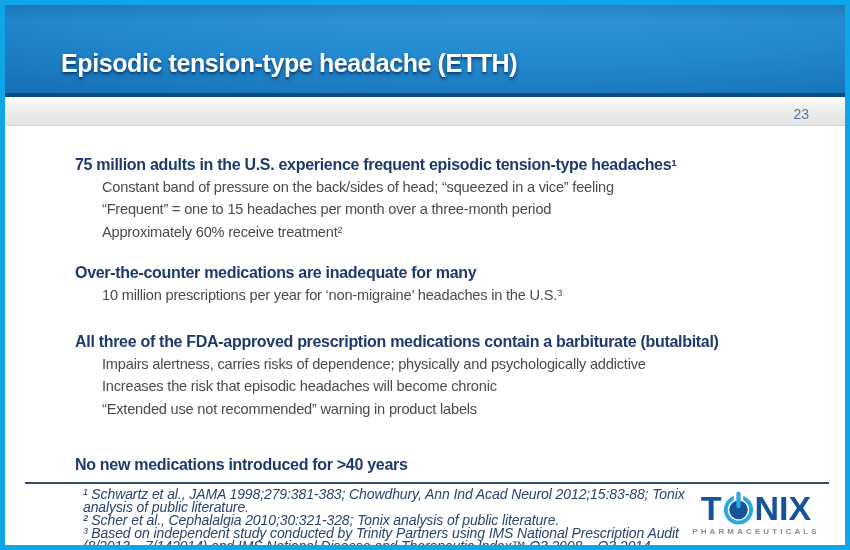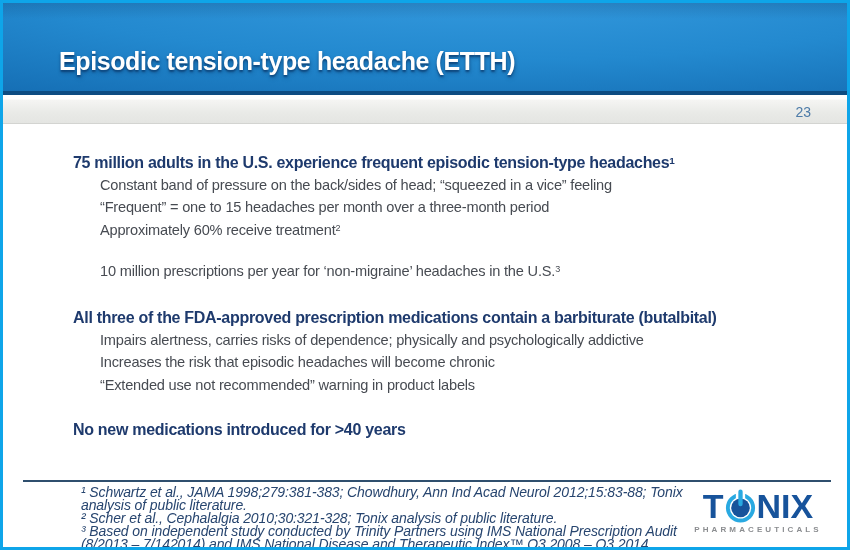--- a/index.html
+++ b/index.html
@@ -1,20 +1,20 @@
 <!DOCTYPE html>
 <html><head>
 <meta charset="utf-8">
 <style>
   * { margin:0; padding:0; box-sizing:border-box; }
   html,body { background:#ffffff; }
   .slide {
     position:relative; width:850px; height:550px; background:#ffffff;
     font-family:"Liberation Sans", sans-serif; overflow:hidden;
-    border:3px solid #0ea5e9;
+    border:5px solid #0ea5e9;
   }
   
   .header {
     position:absolute; top:0; left:0; right:0; height:92px;
     background:
       linear-gradient(to bottom, rgba(5,40,80,0.18) 0%, rgba(5,40,80,0) 18%),
       radial-gradient(130% 190% at 58% -15%, #359ade 0%, #2389cf 42%, #1670b6 74%, #0d5a9e 100%);
     border-bottom:4px solid #0d4c82;
   }
   .slide-title {
@@ -34,21 +34,21 @@
     font-size:14px; color:#4d7ba8;
   }
   
   .content {
     position:absolute; left:70px; top:150px; width:730px;
     letter-spacing:-0.2px;
   }
   .section { margin:0; }
   .sec-1 { margin-bottom:19px; }
   .sec-2 { margin-bottom:25px; }
-  .sec-3 { margin-bottom:23px; }
+  .sec-3 { margin-bottom:34px; }
   .section-heading {
     font-size:16px; font-weight:bold; color:#1e3a6d;
     line-height:20px; white-space:nowrap; letter-spacing:-0.3px;
   }
   .section-lines { padding-left:27px; }
   .section-line {
     font-size:14.6px; color:#474b52; line-height:20.3px; white-space:nowrap;
   }
   sup.fn {
     font-size:0.62em; vertical-align:baseline; position:relative; top:-0.45em;
@@ -99,20 +99,21 @@
     <div class="section sec-1">
       <div class="section-heading"><span>75 million adults in the U.S. experience frequent episodic tension-type headaches</span><sup class="fn">1</sup></div>
       <div class="section-lines">
         <div class="section-line"><span>Constant band of pressure on the back/sides of head; “squeezed in a vice” feeling</span><sup class="fn"></sup></div>
         <div class="section-line"><span>“Frequent” = one to 15 headaches per month over a three-month period</span><sup class="fn"></sup></div>
         <div class="section-line"><span>Approximately 60% receive treatment</span><sup class="fn">2</sup></div>
       </div>
     </div>
 
     <div class="section sec-2">
+      <div class="section-heading"><span>Over-the-counter medications are inadequate for many</span><sup class="fn"></sup></div>
       <div class="section-lines">
         <div class="section-line"><span>10 million prescriptions per year for ‘non-migraine’ headaches in the U.S.</span><sup class="fn">3</sup></div>
       </div>
     </div>
 
     <div class="section sec-3">
       <div class="section-heading"><span>All three of the FDA-approved prescription medications contain a barbiturate (butalbital)</span><sup class="fn"></sup></div>
       <div class="section-lines">
         <div class="section-line"><span>Impairs alertness, carries risks of dependence; physically and psychologically addictive</span><sup class="fn"></sup></div>
         <div class="section-line"><span>Increases the risk that episodic headaches will become chronic</span><sup class="fn"></sup></div>

